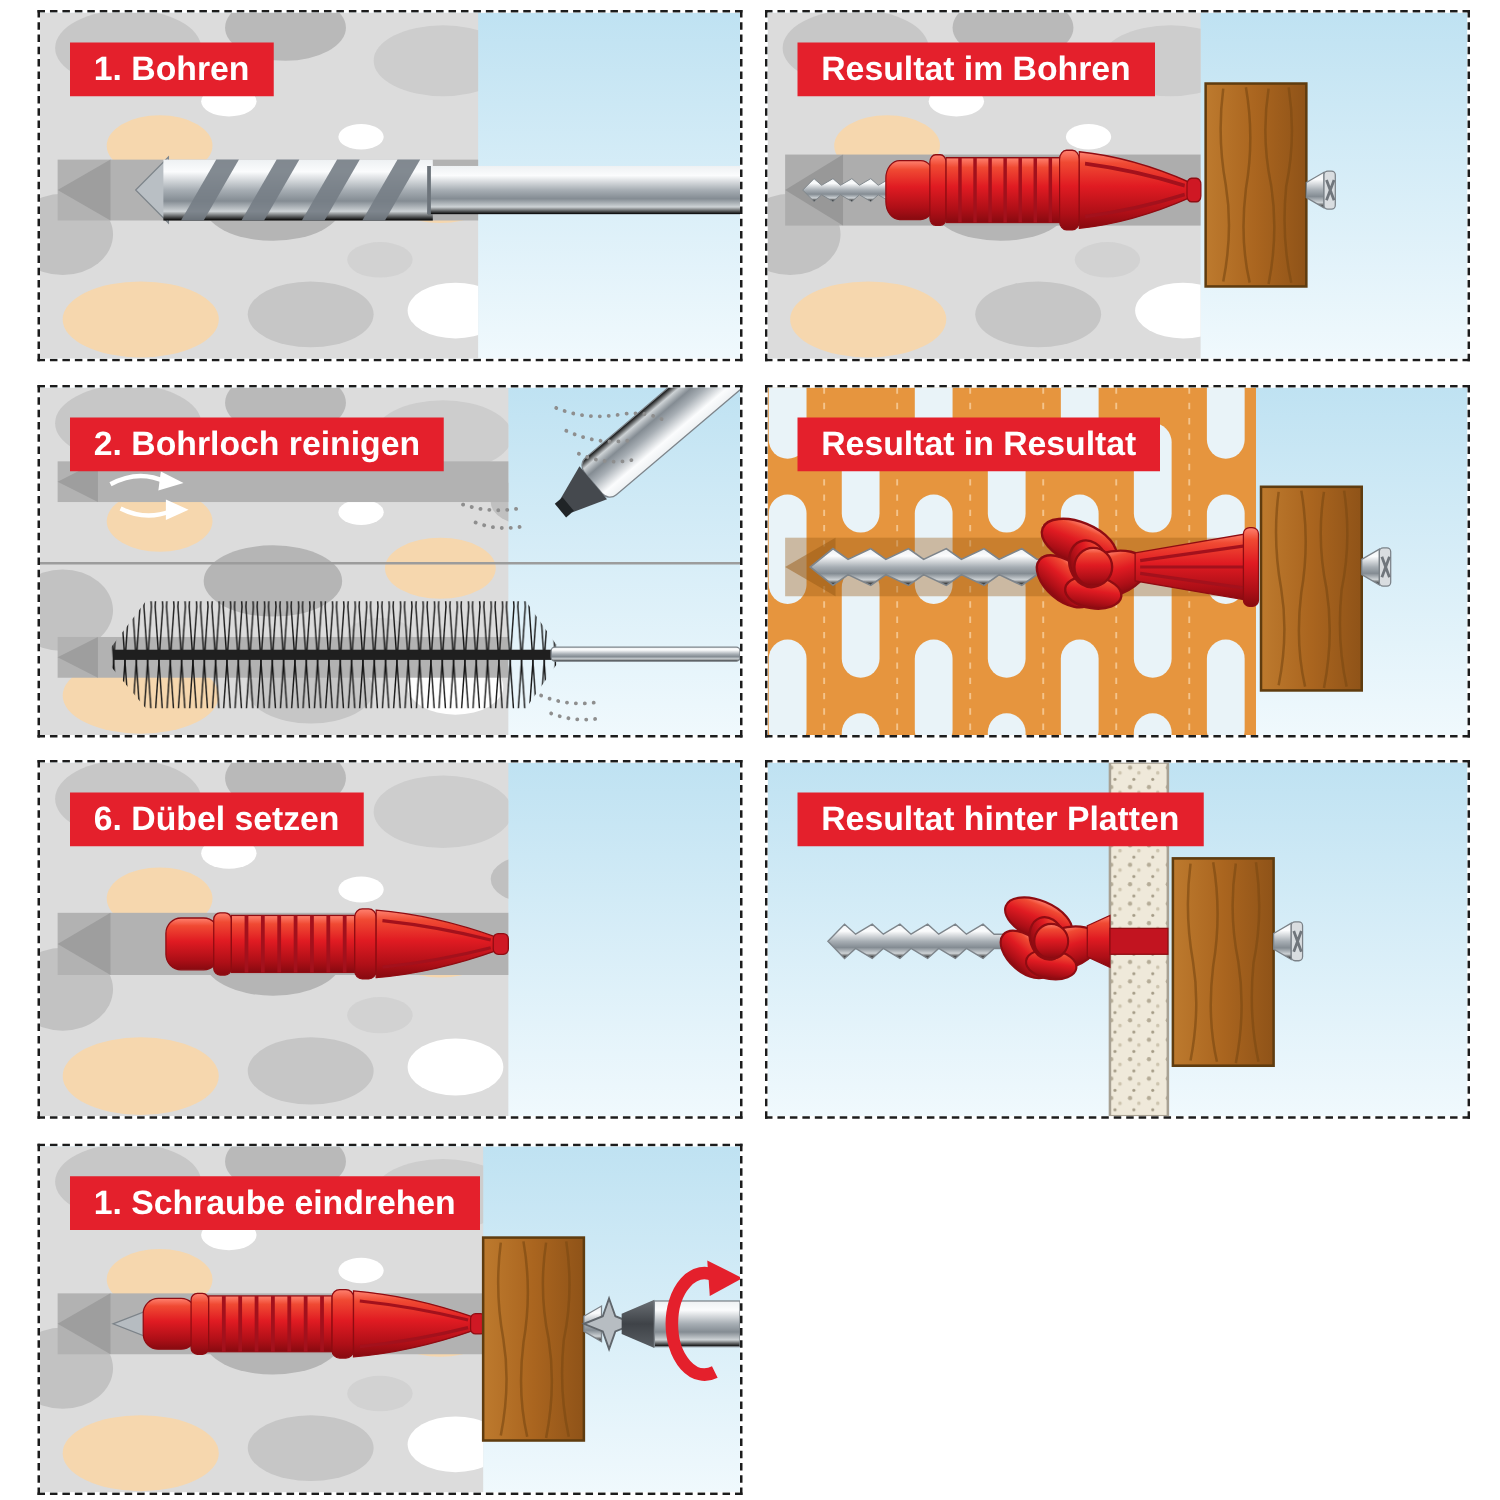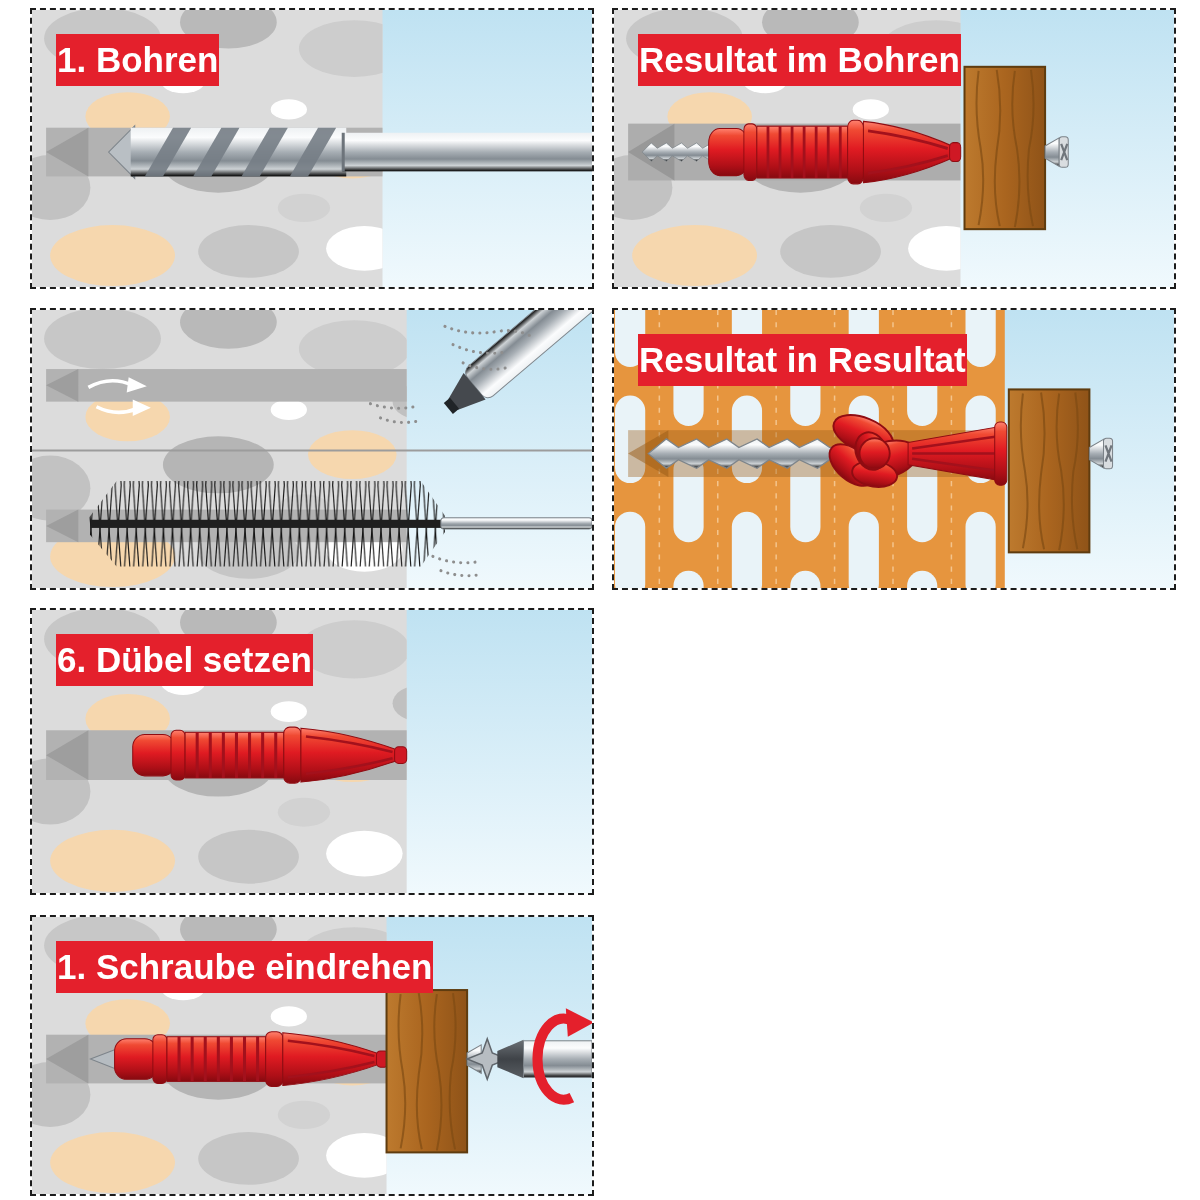--- a/index.html
+++ b/index.html
@@ -2,22 +2,22 @@
 <html><head>
 <meta charset="utf-8">
 <style>
   html,body{margin:0;padding:0;background:#ffffff;font-family:"Liberation Sans",sans-serif;}
   .stage{position:relative;width:1200px;height:1200px;background:#ffffff;overflow:hidden;}
   .panel{position:absolute;border:2px dashed #1c1c1c;background:#ffffff;overflow:hidden;}
   .panel svg{position:absolute;left:0;top:0;width:100%;height:100%;display:block;}
   .step-label{
     position:absolute;top:24px;left:24px;z-index:5;
     background:#e4202c;color:#ffffff;
-    font-size:35px;font-weight:700;line-height:1.15;
-    padding:6px 1px;white-space:nowrap;
+    font-size:27px;font-weight:700;line-height:1.15;
+    padding:6px 19px;white-space:nowrap;
   }
   #p1{left:30px;top:8px;width:560px;height:277px;}
   #p2{left:30px;top:308px;width:560px;height:278px;}
   #p3{left:30px;top:608px;width:560px;height:283px;}
   #p4{left:30px;top:915px;width:560px;height:277px;}
   #r1{left:612px;top:8px;width:560px;height:277px;}
   #r2{left:612px;top:308px;width:560px;height:278px;}
   #r3{left:612px;top:608px;width:560px;height:283px;}
 </style>
 </head>
@@ -181,20 +181,21 @@
       <g>
         <rect x="14" y="196" width="358" height="32" fill="#b2b2b2"></rect>
         <polygon points="46,196 14,212 46,228" fill="#9e9e9e"></polygon>
       </g>
       <g>
         <polygon points="52,210 84,168 386,168 410,202 410,218 386,252 84,252 52,214" fill="url(#bristle)"></polygon>
         <rect x="58" y="206" width="350" height="8" fill="#1f1f1f"></rect>
         <rect x="406" y="204" width="150" height="11" rx="3" fill="url(#metal)" stroke="#7e858b" stroke-width="1"></rect>
       </g>
     </svg>
+    <div class="step-label">2. Bohrloch reinigen</div>
   </section>
 
   <section class="panel" id="p3">
     <svg viewBox="0 0 556 273" preserveAspectRatio="none">
       <clipPath id="c3">
           <rect width="372" height="273"></rect>
         </clipPath>
       <rect width="556" height="273" fill="url(#sky)"></rect>
       <g>
         <rect width="372" height="273" fill="#dcdcdc"></rect>
@@ -329,14 +330,37 @@
       <g>
         <use href="#woodboard" transform="translate(392,78)"></use>
       </g>
       <g>
         <use href="#screwhead" transform="translate(472,141)"></use>
       </g>
     </svg>
     <div class="step-label">Resultat in Resultat</div>
   </section>
 
+  <section class="panel" id="r3">
+    <svg viewBox="0 0 556 273" preserveAspectRatio="none">
+      <rect width="556" height="273" fill="url(#sky)"></rect>
+      <g>
+        <use href="#threads" transform="translate(48,138) scale(1.1)"></use>
+      </g>
+      <g>
+        <rect x="272" y="0" width="46" height="273" fill="url(#speck)" stroke="#a8a193" stroke-width="2"></rect>
+      </g>
+      <g>
+        <use href="#knot" transform="translate(222,138) scale(1.12)"></use>
+        <polygon points="254,126 272,118 272,158 254,150" fill="url(#red)" stroke="#8f0c12" stroke-width="1"></polygon>
+        <rect x="272" y="128" width="46" height="20" fill="#c21420" stroke="#8f0c12" stroke-width="1"></rect>
+      </g>
+      <g>
+        <use href="#woodboard" transform="translate(322,74)"></use>
+      </g>
+      <g>
+        <use href="#screwhead" transform="translate(402,138)"></use>
+      </g>
+    </svg>
+    <div class="step-label">Resultat hinter Platten</div>
+  </section>
 
 </div>
 
 </body></html>

